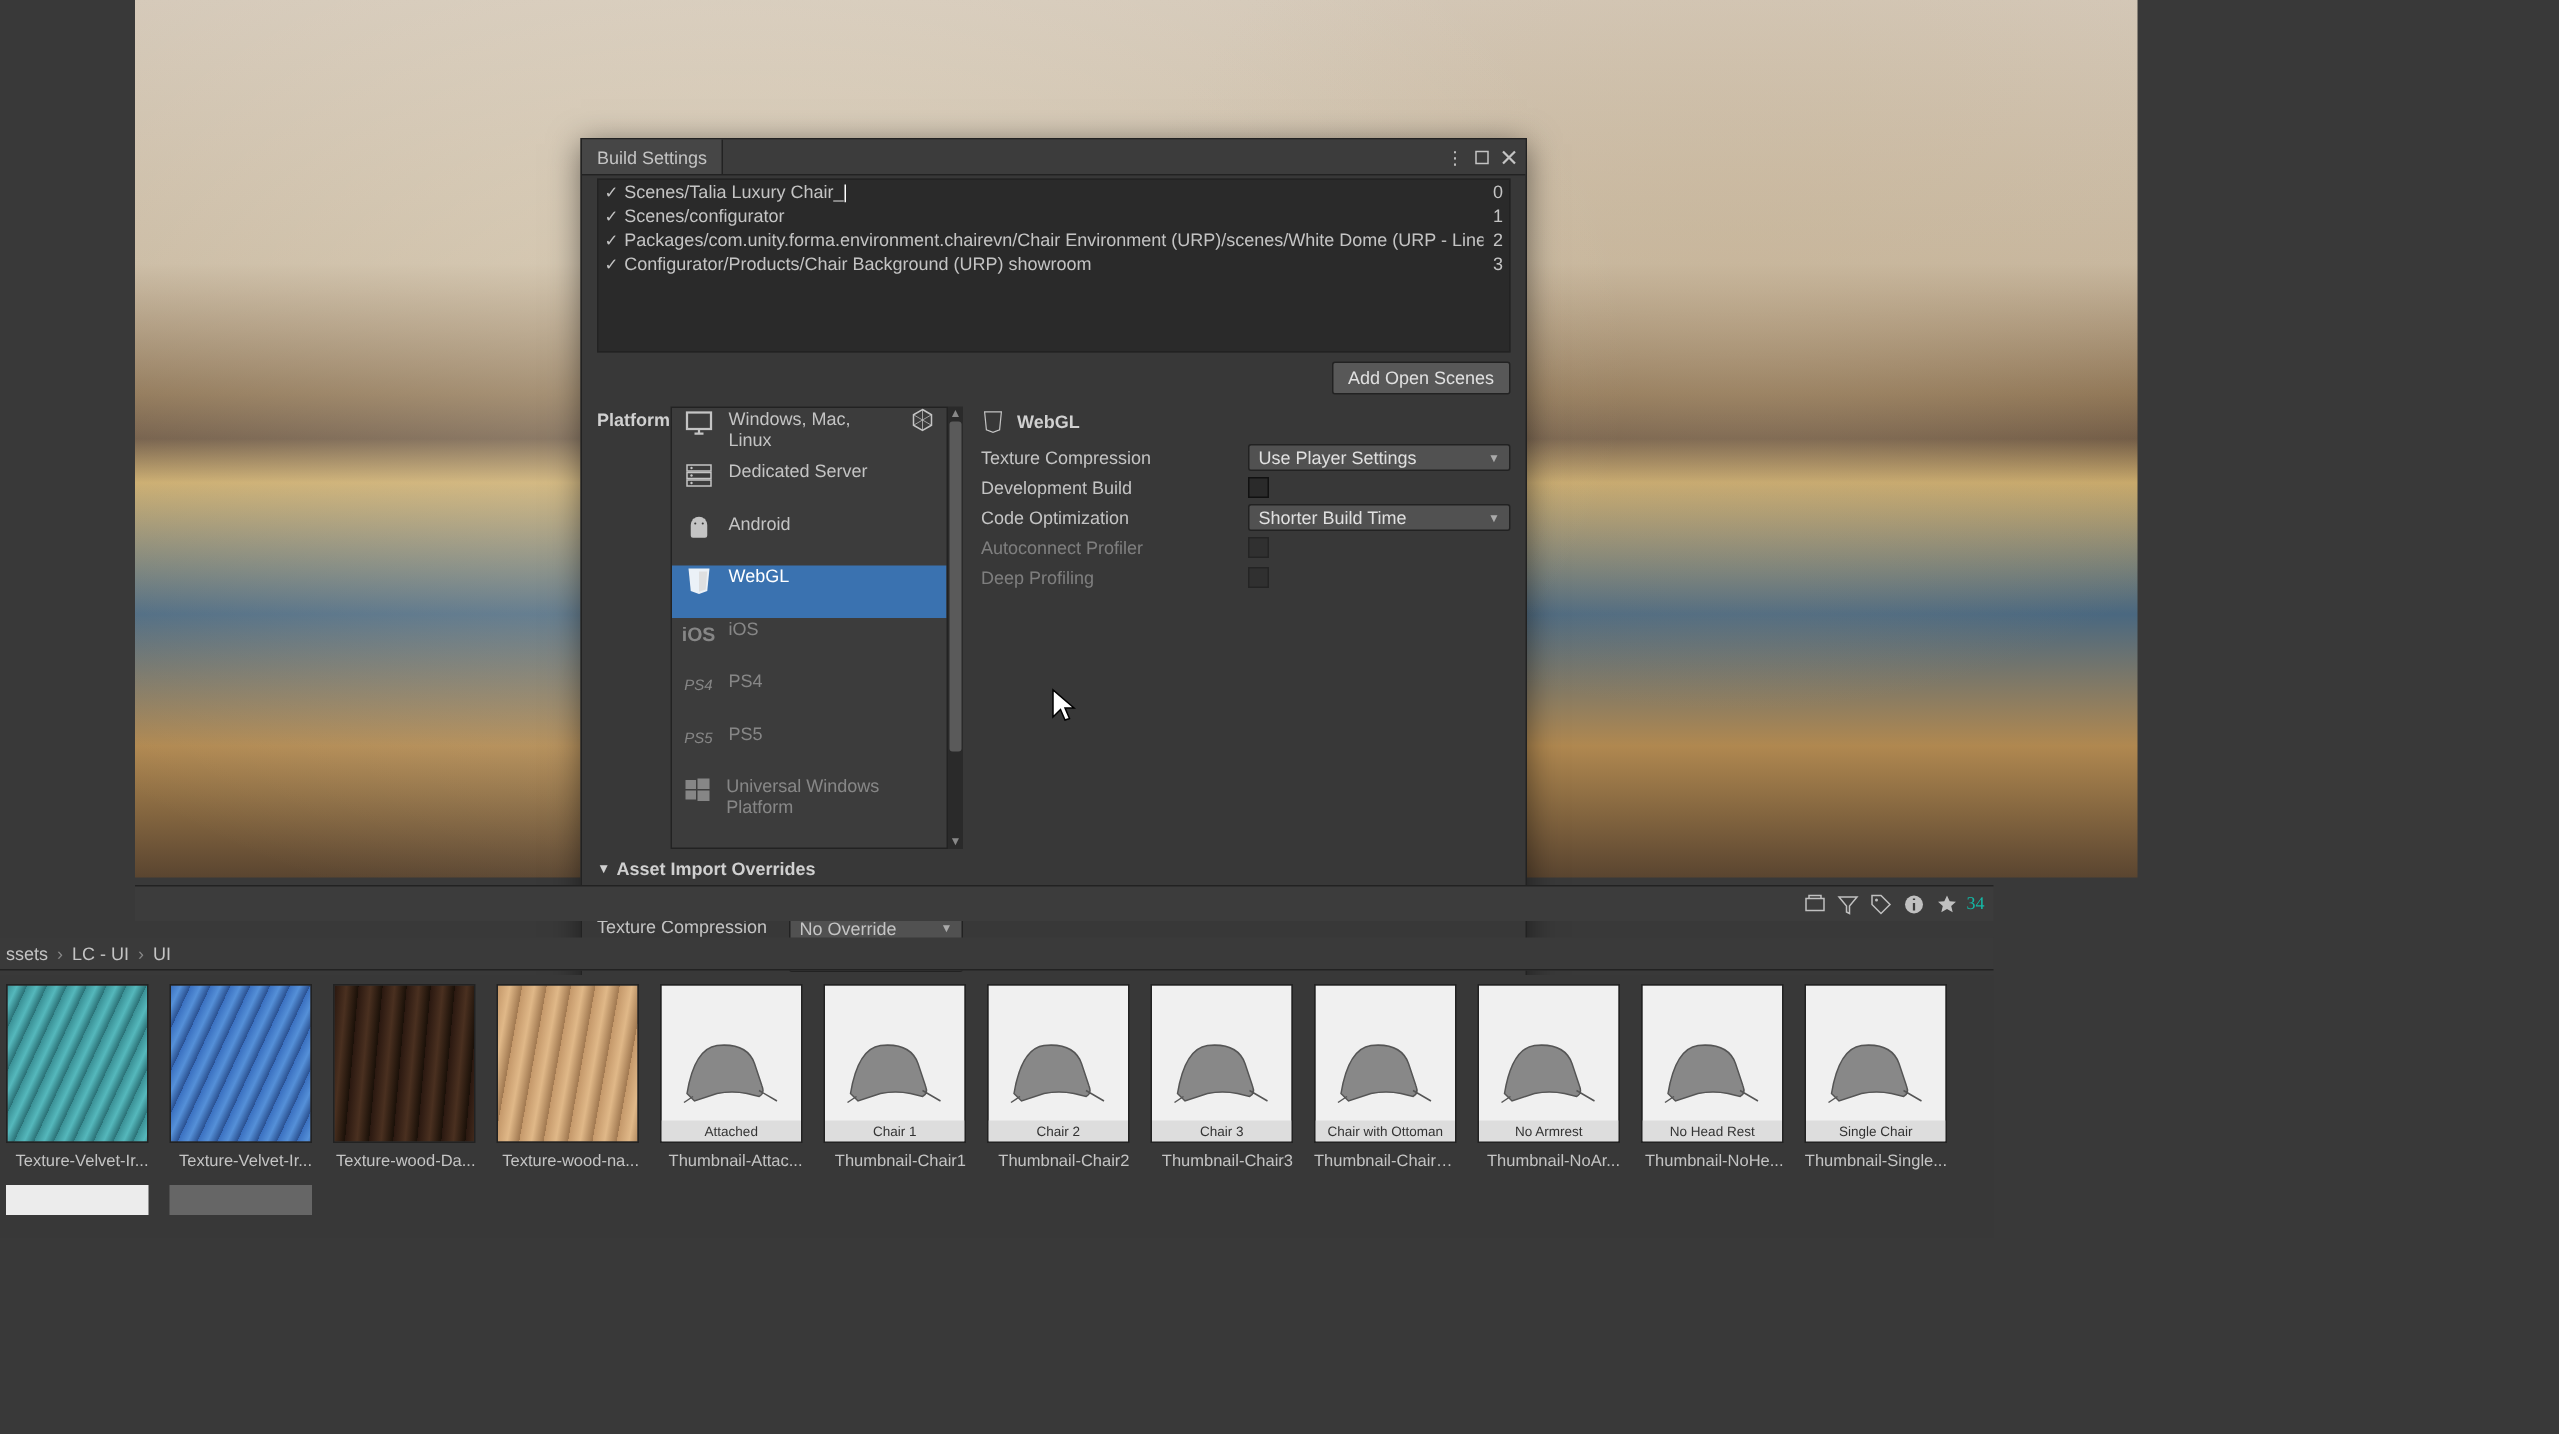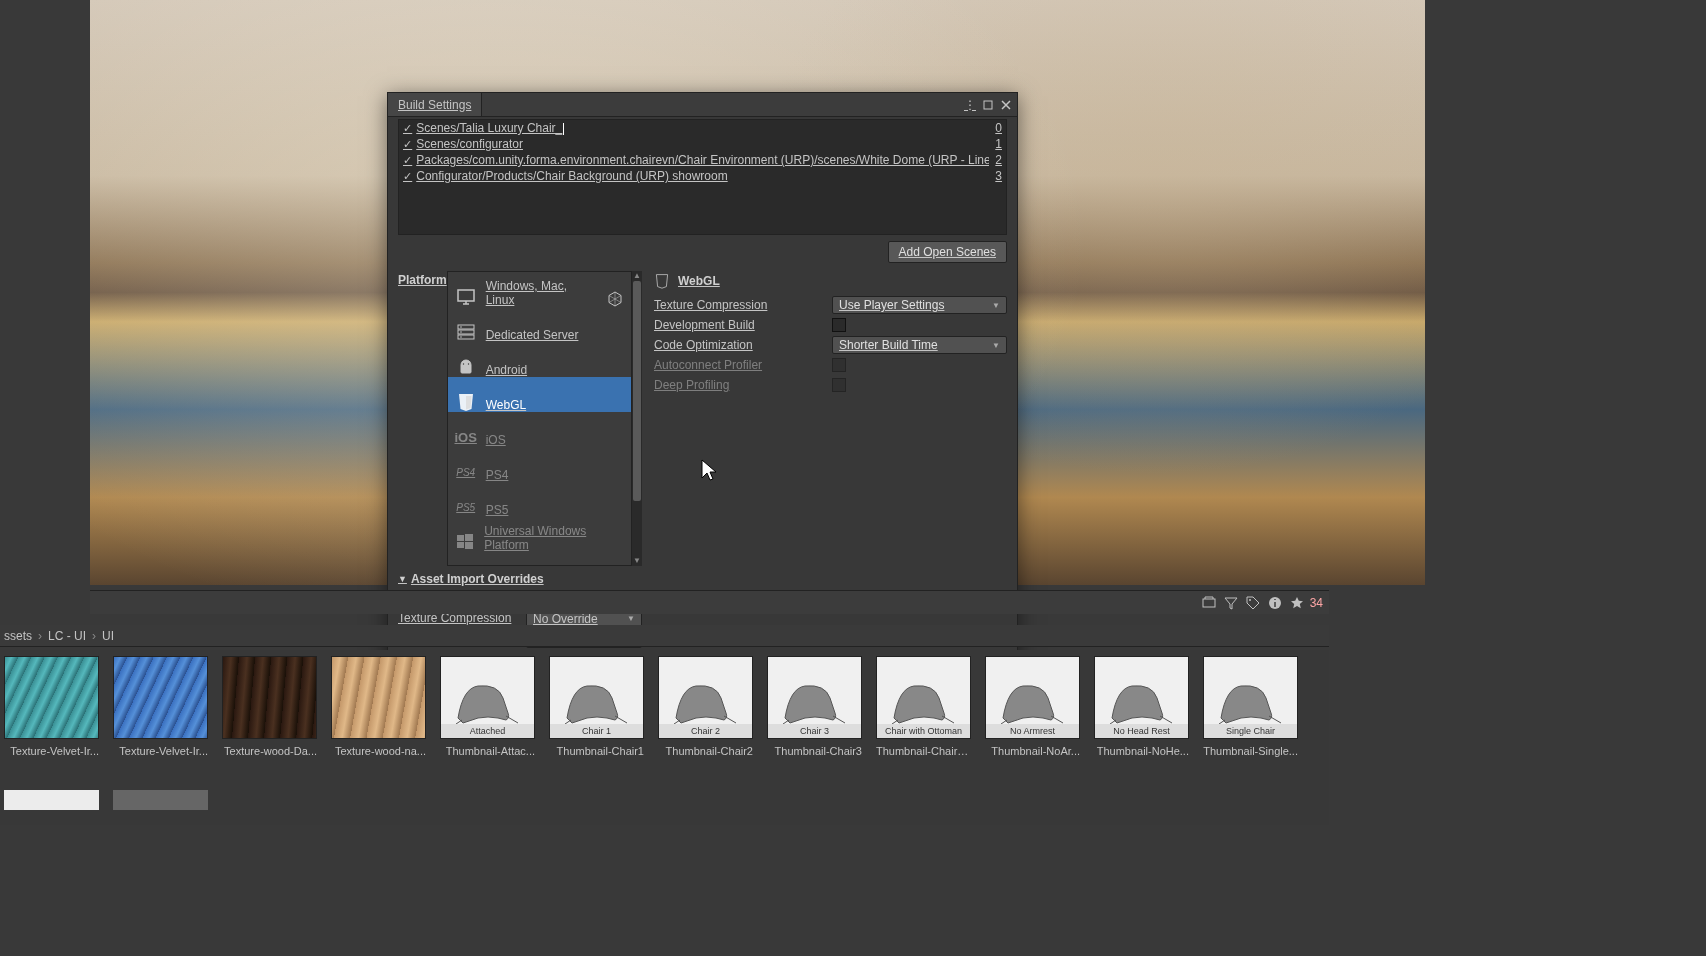--- a/index.html
+++ b/index.html
@@ -3,21 +3,21 @@
 <meta charset="utf-8">
 <style>
 * { margin: 0; padding: 0; box-sizing: border-box; font-family: Arial, sans-serif; }
 body { background: #393939; color: #c4c4c4; font-size: 12px; overflow: hidden; width: 1706px; height: 956px; position: relative; }
 
 
 .viewport { position: absolute; left: 90px; top: 0; width: 1335px; height: 585px; background: linear-gradient(180deg, #d4c8b8 0%, #c8b8a0 30%, #8a7050 45%, #6b5540 50%, #c8a868 55%, #4a6880 70%, #b08850 85%, #5a4530 100%); overflow: hidden; }
 .viewport::before { content:''; position:absolute; inset:0; background: radial-gradient(ellipse 600px 400px at 30% 40%, rgba(255,250,235,0.3), transparent), radial-gradient(ellipse 400px 300px at 80% 30%, rgba(200,180,150,0.4), transparent); }
 
 
-.dialog { position: absolute; left: 387px; top: 92px; width: 631px; height: 589px; background: #383838; border: 1px solid #222; box-shadow: 0 4px 20px rgba(0,0,0,0.5); display: flex; flex-direction: column; text-decoration: underline; }
+.dialog { position: absolute; left: 387px; top: 92px; width: 631px; height: 589px; background: #383838; border: 1px solid #222; box-shadow: 0 4px 20px rgba(0,0,0,0.5); display: flex; flex-direction: column; }
 .titlebar { background: #3c3c3c; height: 24px; display: flex; align-items: stretch; border-bottom: 1px solid #222; }
 .titlebar-tab { background: #464646; padding: 4px 10px; font-size: 12px; color: #c4c4c4; border-right: 1px solid #222; display:flex; align-items:center; }
 .titlebar-spacer { flex: 1; }
 .titlebar-icons { display: flex; align-items: center; gap: 4px; padding-right: 4px; }
 .titlebar-icon { width: 14px; height: 14px; color: #c4c4c4; cursor: pointer; display:flex; align-items:center; justify-content:center; }
 
 .section-label { font-weight: bold; color: #d0d0d0; padding: 4px 10px 2px; font-size: 12px; }
 .scenes-list { background: #2a2a2a; margin: 2px 10px; height: 116px; border: 1px solid #222; overflow: hidden; }
 .scene-row { display: flex; align-items: center; padding: 1px 4px; font-size: 12px; color: #c4c4c4; }
 .scene-check { margin-right: 4px; font-size: 11px; }
@@ -29,21 +29,21 @@
 .btn { background: #585858; color: #e0e0e0; border: 1px solid #222; padding: 3px 10px; font-size: 12px; cursor: pointer; border-radius: 2px; }
 .btn.disabled { opacity: 0.55; cursor: default; }
 
 .platform-section { display: flex; flex: 1; margin: 4px 10px 0; gap: 12px; min-height: 0; }
 .platform-left { width: 244px; display: flex; flex-direction: row; }
 .platform-header { font-weight: bold; color: #d0d0d0; padding: 2px 0 4px; }
 .platform-list-wrap { position: relative; flex: 1; display:flex; }
 .platform-list { background: #3c3c3c; border: 1px solid #222; flex: 1; overflow: hidden; }
 .platform-scrollbar { width: 10px; background: #2a2a2a; position: relative; }
 .platform-thumb { position: absolute; left: 1px; width: 8px; top: 10px; height: 220px; background: #5a5a5a; border-radius: 2px; }
-.platform-item { display: flex; align-items: flex-end; height: 35px; padding: 0 8px; gap: 10px; color: #c4c4c4; cursor: pointer; }
+.platform-item { display: flex; align-items: flex-start; height: 35px; padding: 0 8px; gap: 10px; color: #c4c4c4; cursor: pointer; }
 .platform-item.selected { background: #3a72b0; color: #fff; }
 .platform-item.dim { opacity: 0.55; }
 .platform-icon { width: 20px; height: 20px; display: flex; align-items: center; justify-content: center; color: inherit; }
 .platform-unity-badge { width: 16px; height: 16px; color: #c4c4c4; }
 
 .platform-right { flex: 1; display: flex; flex-direction: column; }
 .platform-right-header { display: flex; align-items: center; gap: 8px; font-weight: bold; color: #d0d0d0; padding: 2px 0 6px; }
 .prop-row { display: flex; align-items: center; height: 20px; font-size: 12px; }
 .prop-label { width: 178px; color: #c4c4c4; }
 .prop-label.disabled { opacity: 0.5; }
@@ -62,34 +62,34 @@
 
 .learn-link { text-align: right; padding: 0 10px 4px; }
 .learn-link a { color: #5c9fd6; text-decoration: underline; cursor: pointer; font-size: 12px; }
 
 .bottom-buttons { display: flex; padding: 4px 10px 8px; gap: 6px; align-items: center; }
 .bottom-buttons .spacer { flex: 1; }
 
 
 .project-toolbar { position: absolute; left: 90px; top: 590px; width: 1239px; height: 24px; background: #3c3c3c; display: flex; align-items: center; justify-content: flex-end; padding: 0 6px; gap: 4px; border-top: 1px solid #222; }
 .proj-icon { width: 18px; height: 18px; color: #c0c0c0; cursor: pointer; display:flex; align-items:center; justify-content:center; }
-.proj-count { color: #fca5a5; font-size: 12px; }
+.proj-count { color: #14b8a6; font-size: 12px; font-family: Liberation Serif, serif; }
 
 
 .lock-corner { position: absolute; right: 386px; top: 593px; width: 18px; height: 18px; display:flex; align-items:center; justify-content:center; }
 
 
 .breadcrumb { position: absolute; left: 0; top: 625px; height: 22px; display: flex; align-items: center; padding: 0 4px; gap: 6px; color: #c4c4c4; font-size: 12px; width: 1329px; background:#3a3a3a; border-bottom:1px solid #222; }
 .crumb { cursor: pointer; }
 .crumb-sep { color: #888; }
 
 
 .asset-grid { position: absolute; left: 0; top: 650px; width: 1329px; height: 175px; background: #383838; display: flex; padding: 6px 4px; gap: 14px; overflow:hidden; }
 .asset { width: 95px; display: flex; flex-direction: column; align-items: center; cursor: pointer; }
-.asset-thumb { width: 95px; height: 83px; border: 1px solid #222; position: relative; overflow: hidden; display:flex; align-items:center; justify-content:center; }
+.asset-thumb { width: 95px; height: 106px; border: 1px solid #222; position: relative; overflow: hidden; display:flex; align-items:center; justify-content:center; }
 .asset-label { margin-top: 6px; font-size: 11px; color: #c4c4c4; text-align: right; white-space: nowrap; overflow: hidden; text-overflow: ellipsis; width: 100%; }
 .thumb-caption { position: absolute; bottom: 0; left: 0; right: 0; background: #ddd; color: #333; font-size: 9px; text-align: center; padding: 2px; }
 .chair-thumb-bg { position:absolute; inset:0; background:#f0f0f0; }
 
 
 .asset-grid2 { position: absolute; left: 0; top: 790px; width: 1329px; height: 30px; background: #383838; display: flex; padding: 0 4px; gap: 14px; }
 .asset2 { width: 95px; height: 20px; background: #ececec; }
 
 
 .tex-velvet-teal { background: repeating-linear-gradient(115deg, #3a9095, #55b8bc 6px, #2a7075 12px); }

